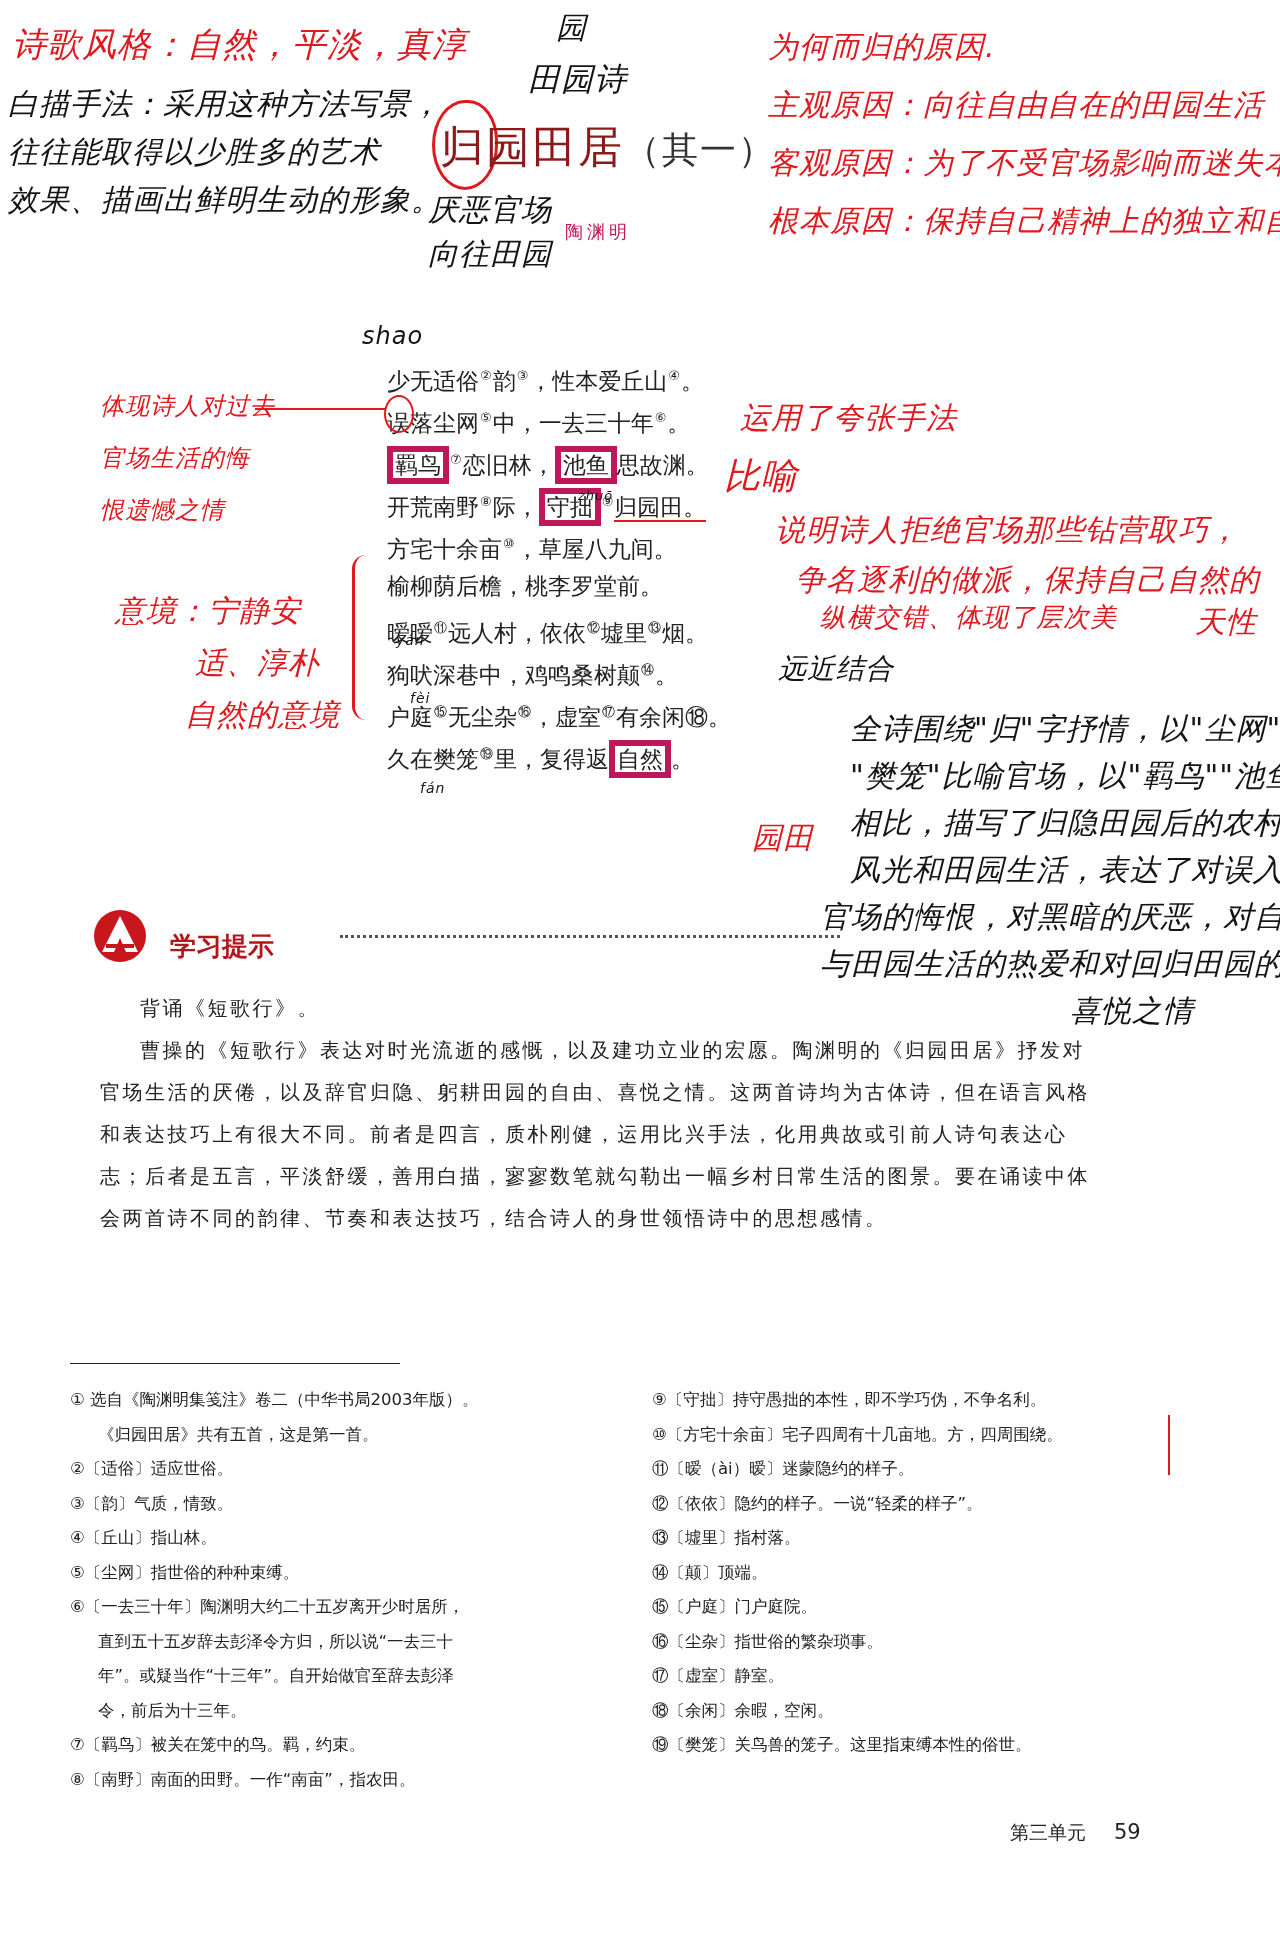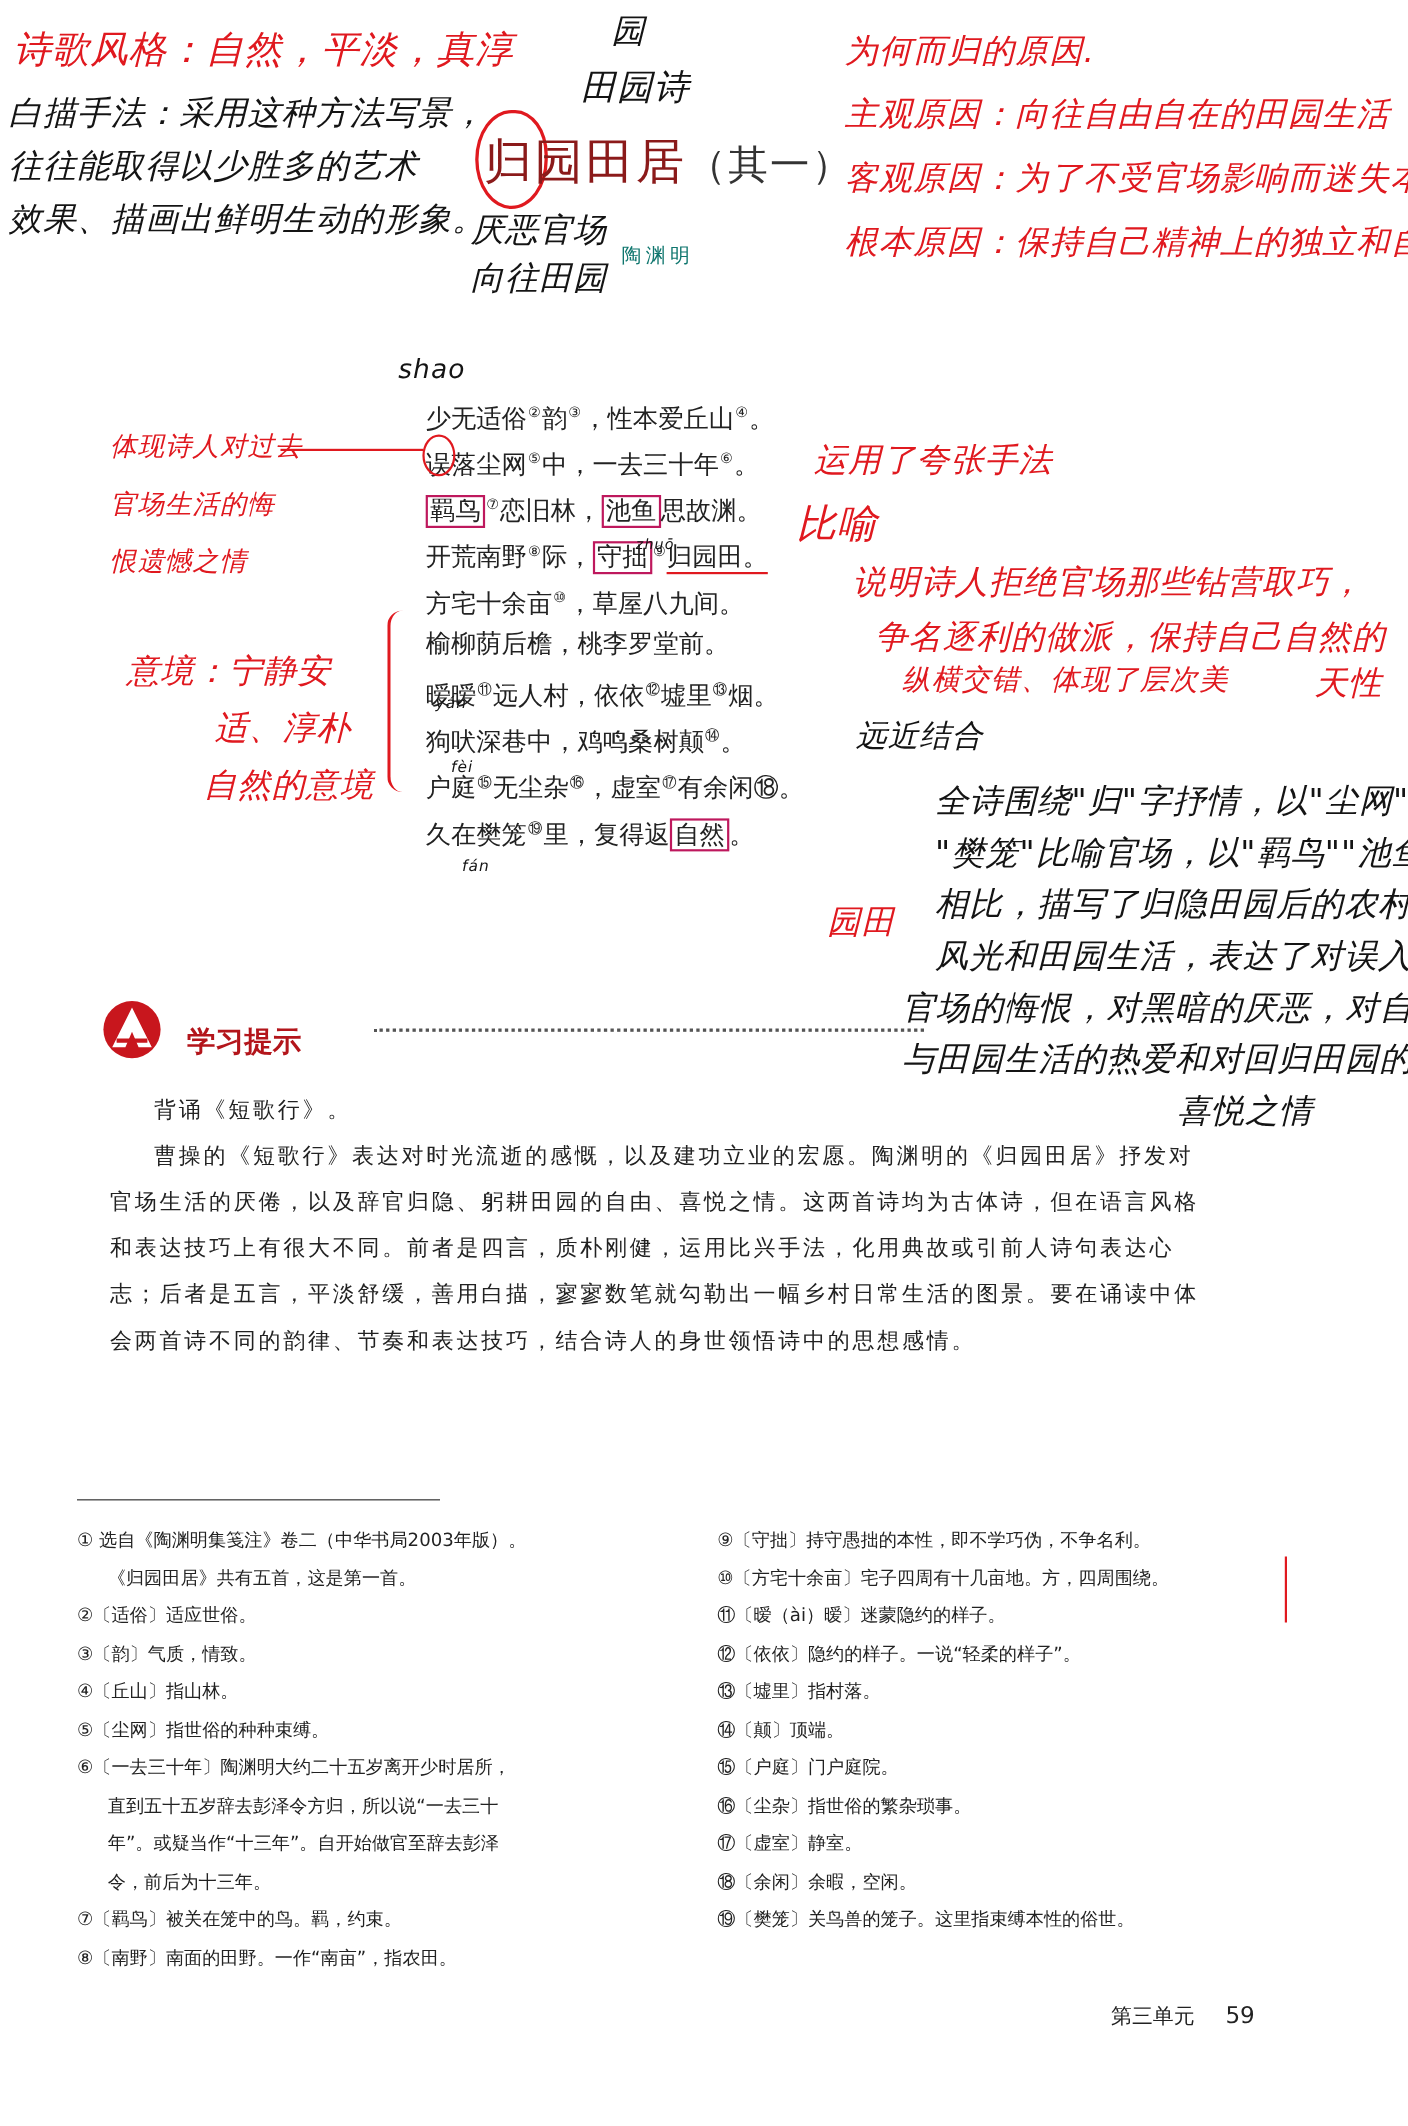--- a/index.html
+++ b/index.html
@@ -4,26 +4,26 @@
 <style>
   * { box-sizing: border-box; margin: 0; padding: 0; }
   body { width: 1280px; height: 1933px; background: #ffffff; position: relative; overflow: hidden;
          font-family: "DejaVu Serif", "Liberation Serif", serif; color: #222; }
   .abs { position: absolute; }
   .hand { font-family: "DejaVu Sans", sans-serif; font-style: italic; letter-spacing: 1px; }
   .red { color: #e0191f; }
   .blk { color: #141414; }
   .title { left: 440px; top: 118px; font-family: "DejaVu Sans", sans-serif; font-size: 44px; color: #8b1a1a; letter-spacing: 2px; }
   .title .paren { color: #333; font-weight: normal; font-size: 36px; }
-  .author { left: 565px; top: 220px; font-size: 18px; color: #0f766e; letter-spacing: 4px; font-family: "DejaVu Sans", sans-serif; }
+  .author { left: 565px; top: 220px; font-size: 18px; color: #be185d; letter-spacing: 4px; font-family: "DejaVu Sans", sans-serif; }
   .circle-gui { left: 432px; top: 100px; width: 66px; height: 90px; border: 3px solid #e0191f; border-radius: 50% 45% 50% 50%; }
   .poem { left: 387px; top: 355px; font-family: "DejaVu Sans", sans-serif; font-size: 23px; color: #222; }
   .poem .line { height: 42px; line-height: 42px; white-space: nowrap; }
   .poem sup { font-size: 13px; vertical-align: 9px; margin: 0 1px; }
-  .box { border: 2px solid #be185d; padding: 0 2px; }
+  .box { border: 6px solid #be185d; padding: 0 2px; }
   .tip-header { left: 92px; top: 908px; display: flex; align-items: flex-end; }
   .tip-icon { width: 56px; height: 56px; }
   .tip-title { font-family: "DejaVu Sans", sans-serif; font-size: 26px; font-weight: bold; color: #b3151b; margin-left: 22px; }
   .dots { left: 340px; top: 935px; width: 500px; border-bottom: 3px dotted #555; }
   .tip-body { left: 100px; top: 985px; width: 990px; font-size: 20px; line-height: 42px; color: #222; letter-spacing: 2.5px; }
   .tip-body p { text-indent: 2em; }
   .rule { left: 70px; top: 1363px; width: 330px; border-top: 1.5px solid #222; }
   .notes { font-family: "DejaVu Sans", sans-serif; font-size: 16.5px; line-height: 34.5px; color: #222; }
   .notes .n { white-space: nowrap; }
   .notes .cont { padding-left: 28px; white-space: nowrap; }

